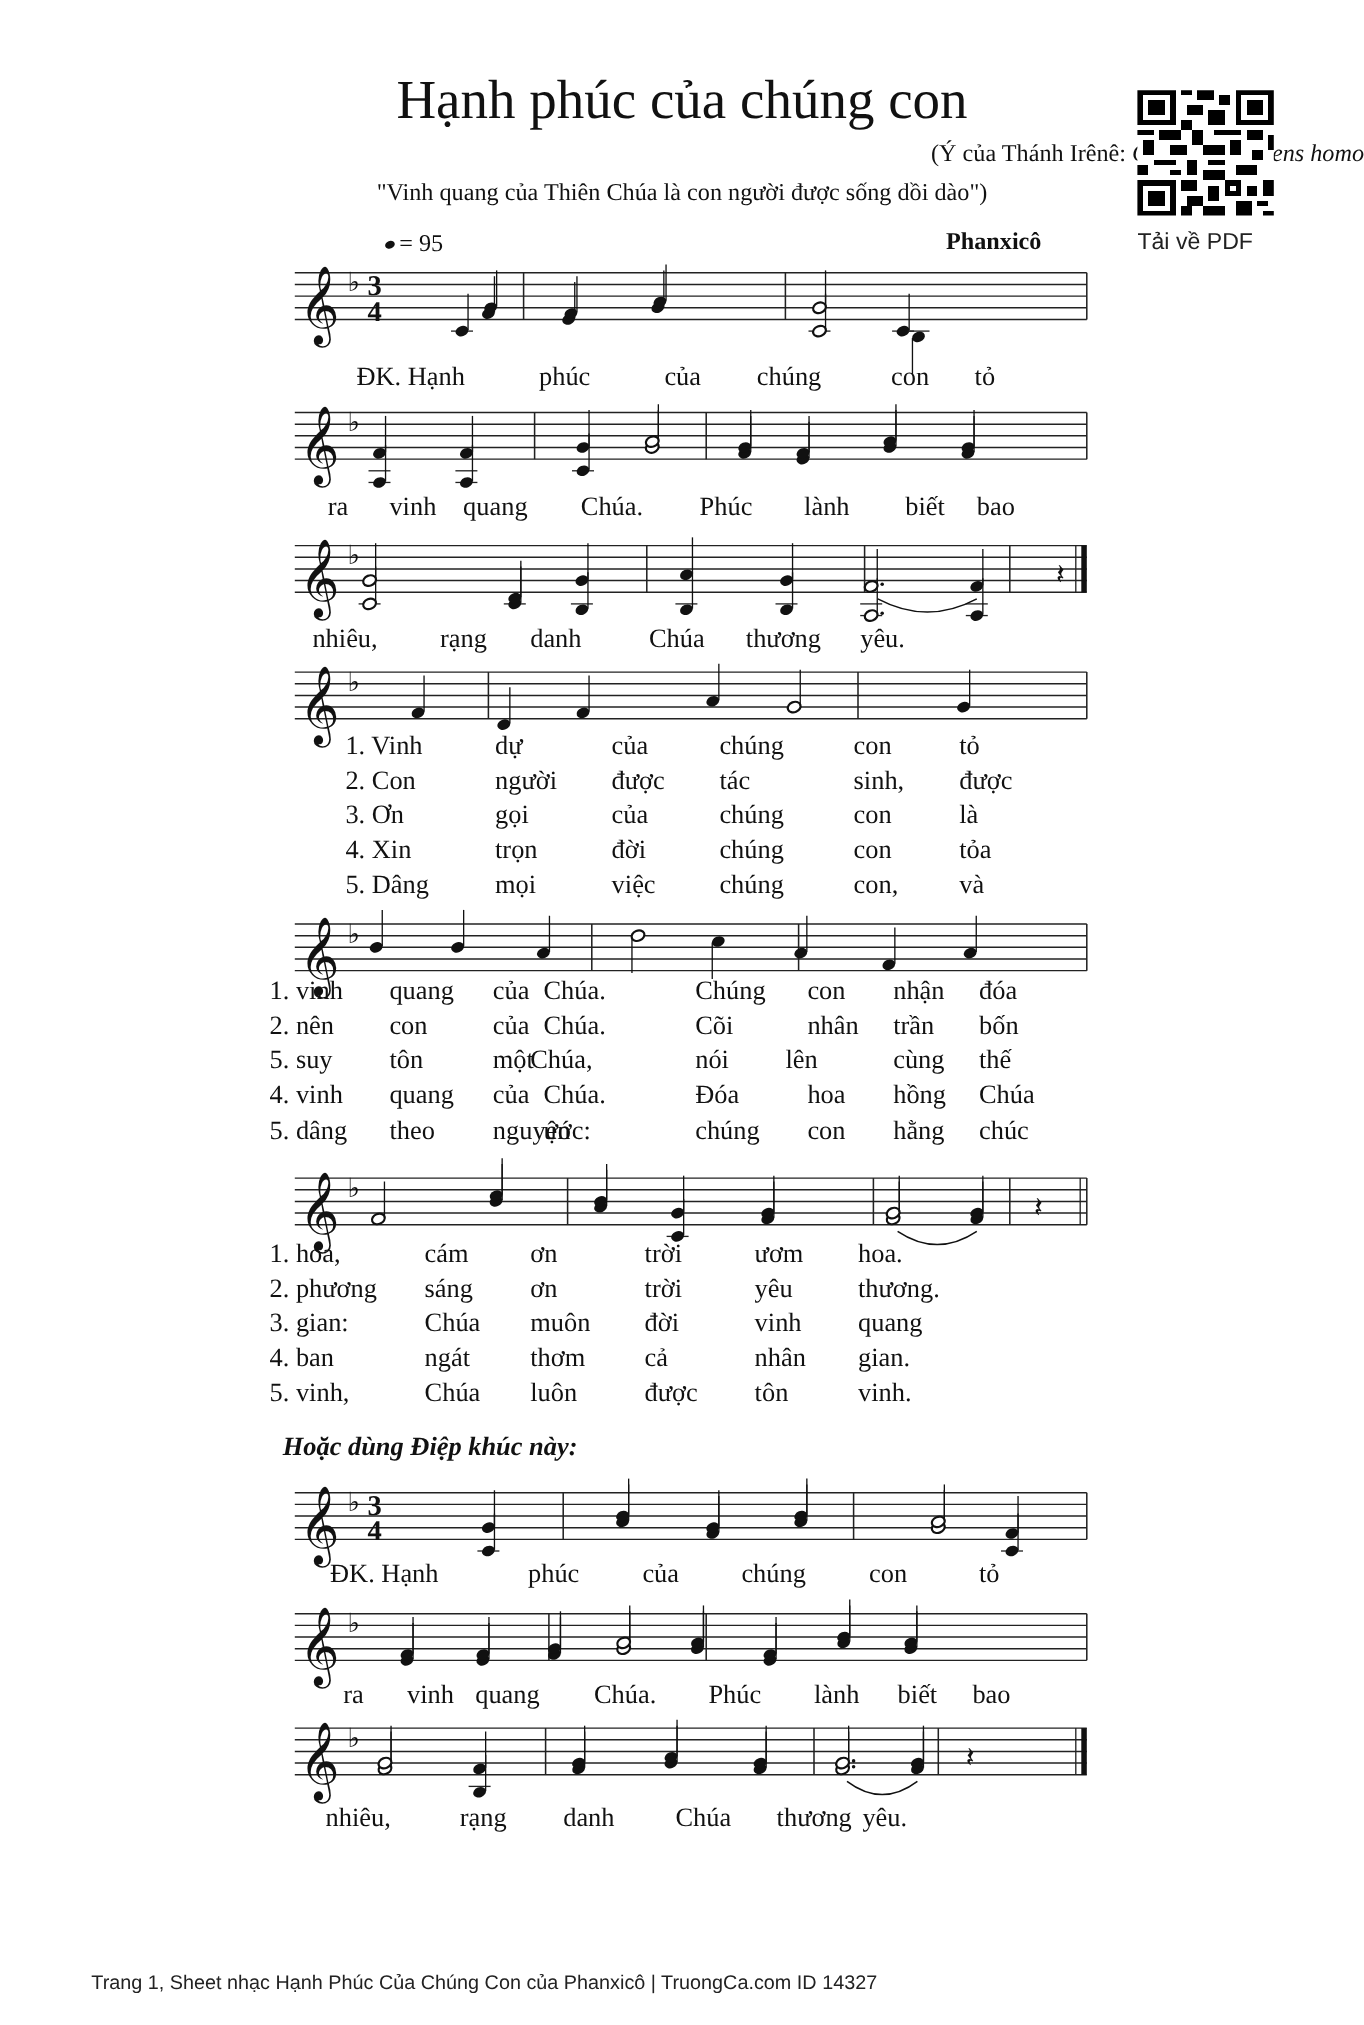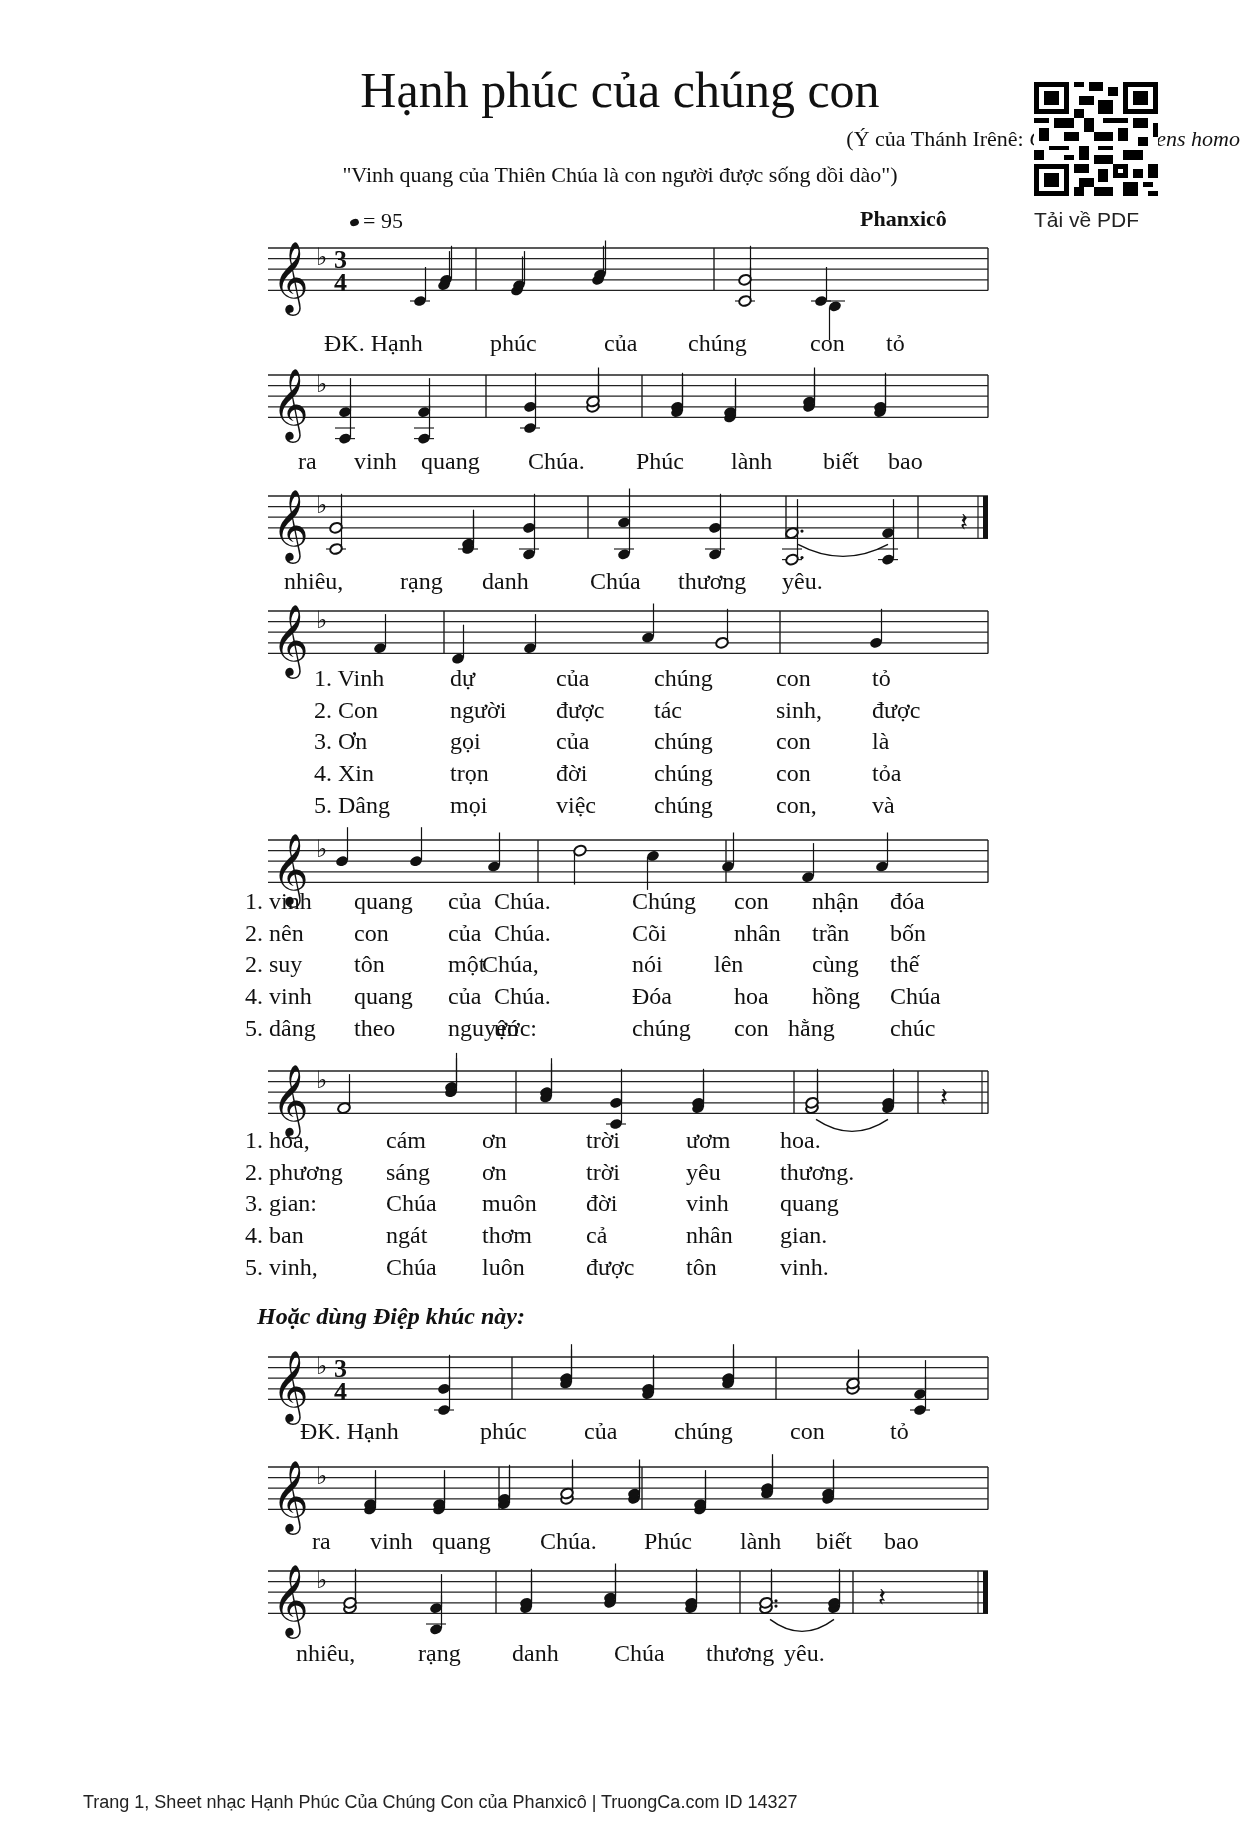--- a/index.html
+++ b/index.html
@@ -578,21 +578,21 @@
       <span style="left: 245px;">2. nên</span>
       <span style="left: 354px;">con</span>
       <span style="left: 448px;">của</span>
       <span style="left: 494px;">Chúa.</span>
       <span style="left: 632px;">Cõi</span>
       <span style="left: 734px;">nhân</span>
       <span style="left: 812px;">trần</span>
       <span style="left: 890px;">bốn</span>
     </div>
     <div class="lyric-row" style="top: 951px;">
-      <span style="left: 245px;">2. suy</span>
+      <span style="left: 245px;">5. suy</span>
       <span style="left: 354px;">tôn</span>
       <span style="left: 448px;">một</span>
       <span style="left: 482px;">Chúa,</span>
       <span style="left: 632px;">nói</span>
       <span style="left: 714px;">lên</span>
       <span style="left: 812px;">cùng</span>
       <span style="left: 890px;">thế</span>
     </div>
     <div class="lyric-row" style="top: 983px;">
       <span style="left: 245px;">4. vinh</span>
@@ -604,21 +604,21 @@
       <span style="left: 812px; text-align: right;">hồng</span>
       <span style="left: 890px;">Chúa</span>
     </div>
     <div class="lyric-row" style="top: 1015px;">
       <span style="left: 245px;">5. dâng</span>
       <span style="left: 354px;">theo</span>
       <span style="left: 448px;">nguyện</span>
       <span style="left: 494px;">ước:</span>
       <span style="left: 632px;">chúng</span>
       <span style="left: 734px;">con</span>
-      <span style="left: 788px;">hằng</span>
+      <span style="left: 812px;">hằng</span>
       <span style="left: 890px;">chúc</span>
     </div>
   </div>
 
 <div id="verses3">
     <div class="lyric-row" style="top: 1127px;">
       <span style="left: 245px;">1. hoa,</span>
       <span style="left: 386px;">cám</span>
       <span style="left: 482px;">ơn</span>
       <span style="left: 586px;">trời</span>

